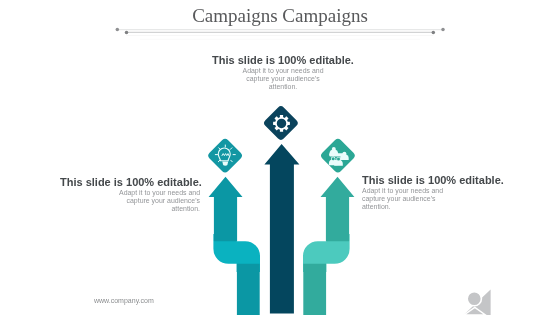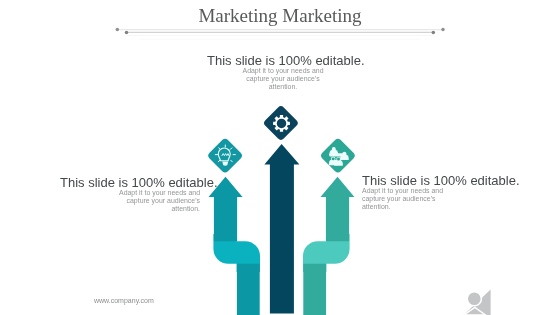--- a/index.html
+++ b/index.html
@@ -4,34 +4,34 @@
 <style>
   html,body{margin:0;padding:0;}
   body{width:560px;height:315px;background:#ffffff;overflow:hidden;position:relative;
        font-family:"Liberation Sans",sans-serif;}
   .slide{position:absolute;left:0;top:0;width:560px;height:315px;overflow:hidden;}
   #title{position:absolute;left:0;top:5px;width:560px;text-align:center;
     font-family:"Liberation Serif",serif;font-size:19px;color:#58595b;}
   #divider{position:absolute;left:110px;top:25px;}
   #graphic{position:absolute;left:0;top:0;}
   .tb{position:absolute;}
-  .tb .h{font-size:13px;font-weight:normal;color:#44484b;line-height:11.5px;white-space:nowrap;text-align:center;}
+  .tb .h{font-size:11px;font-weight:bold;color:#44484b;line-height:11.5px;white-space:nowrap;text-align:center;}
   .tb .b{font-size:6.95px;color:#939598;line-height:8.1px;white-space:nowrap;}
   #tb-top{left:207px;top:55px;width:152px;text-align:center;}
   #tb-left{left:60px;top:177px;width:140px;text-align:right;}
   #tb-right{left:362px;top:175px;width:140px;text-align:left;}
   #footer{position:absolute;left:94px;top:297px;font-size:7.0px;color:#8b8d8f;}
   #logo{position:absolute;left:458px;top:283px;}
 </style>
 </head>
 <body>
 
 <div class="slide">
 
-  <div id="title">Marketing Marketing</div>
+  <div id="title">Campaigns Campaigns</div>
 
   <svg id="divider" width="340" height="20" viewBox="0 0 340 20">
     <line x1="7.3" y1="4.6" x2="333" y2="4.6" stroke="#e7e8e8" stroke-width="1.1"></line>
     <line x1="16.5" y1="7.4" x2="323.3" y2="7.4" stroke="#d2d3d4" stroke-width="1.1"></line>
     <line x1="16.5" y1="10.4" x2="323.3" y2="10.4" stroke="#f7f7f7" stroke-width="1"></line>
     <line x1="30" y1="14.2" x2="310" y2="14.2" stroke="#fafafa" stroke-width="1"></line>
     <circle cx="7.3" cy="4.6" r="1.75" fill="#8f9092"></circle>
     <circle cx="333" cy="4.6" r="1.75" fill="#8f9092"></circle>
     <circle cx="16.5" cy="7.4" r="1.75" fill="#7f8082"></circle>
     <circle cx="323.3" cy="7.4" r="1.75" fill="#7f8082"></circle>

